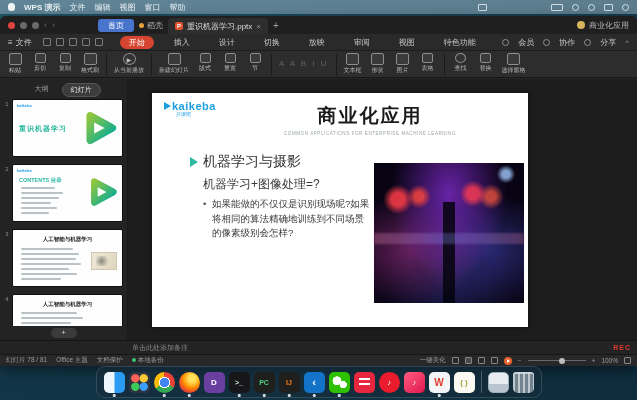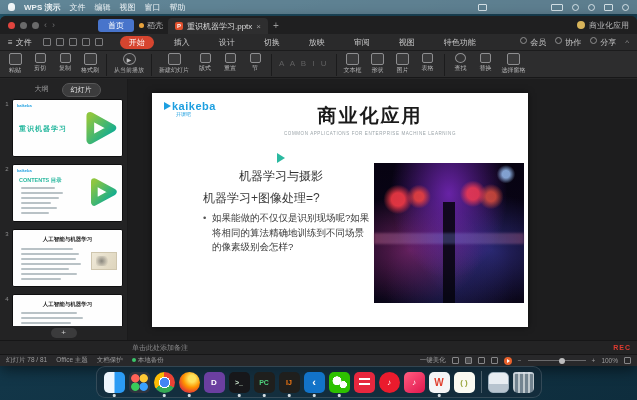--- a/index.html
+++ b/index.html
@@ -35,21 +35,21 @@
 
   
   .ribbonrow{height:17px;display:flex;align-items:center;padding:0 8px;gap:7px;background:#2a2a2b;font-size:8px;color:#c5c5c6;border-bottom:1px solid #1c1c1d;}
   .filebtn{display:flex;align-items:center;gap:3px;color:#cfcfd0;}
   .qicons{display:flex;gap:5px;margin:0 4px;}
   .qi{width:8px;height:8px;border:1px solid #7c7c7e;border-radius:1px;}
   .rtabs{display:flex;gap:11px;margin-left:6px;}
   .rtab{padding:1px 9px;border-radius:8px;}
   .rtab.active{background:#d6452f;color:#fff;}
   .rbright{margin-left:auto;display:flex;align-items:center;gap:9px;}
-  .rb{display:flex;align-items:flex-start;gap:3px;}
+  .rb{display:flex;align-items:center;gap:9px;}
   .rb .ci{width:7px;height:7px;border:1px solid #8f8f90;border-radius:50%;}
   .collapse{color:#8f8f90;font-size:8px;}
 
   
   .toolbar{height:27px;display:flex;align-items:flex-start;padding:2px 6px 0;gap:7px;background:#2d2d2e;border-bottom:1px solid #171718;}
   .titem{display:flex;flex-direction:column;align-items:center;gap:1px;font-size:6px;color:#b7b7b8;min-width:18px;}
   .titem .ib{width:11px;height:10px;border:1px solid #8e8e90;border-radius:2px;background:#3a3a3b;}
   .titem .ib.big{width:13px;height:12px;}
   .titem .ib.ring{border-radius:50%;display:flex;align-items:center;justify-content:center;color:#c0c0c1;font-size:6px;background:#333334;}
   .tsep{width:1px;height:22px;background:#1b1b1c;margin-top:1px;}
@@ -78,21 +78,21 @@
 
   .editor{flex:1;background:#1d1d1e;position:relative;}
   .slide{position:absolute;left:24px;top:14px;width:376px;height:234px;background:#fff;box-shadow:0 0 6px rgba(0,0,0,.6);}
   .logo{position:absolute;left:12px;top:8px;line-height:1;}
   .logo .lg1{font-size:11px;font-weight:bold;color:#1d9fe0;letter-spacing:.5px;}
   .logo .lg1:before{content:"";display:inline-block;width:0;height:0;border-left:7px solid #1d9fe0;border-top:4px solid transparent;border-bottom:4px solid transparent;margin-right:1px;}
   .logo .lg2{font-size:5px;color:#1d9fe0;margin-left:12px;}
   .s-title{position:absolute;top:10px;left:60px;right:0;text-align:center;font-size:19px;font-weight:bold;color:#1a1a1a;letter-spacing:2px;}
   .s-sub{position:absolute;top:38px;left:60px;right:0;text-align:center;font-size:4.5px;color:#9aa3a8;letter-spacing:.6px;}
   .s-col{position:absolute;left:38px;top:60px;width:182px;color:#3a3a3a;}
-  .s-h{display:flex;align-items:center;gap:5px;font-size:12px;color:#333;flex-direction:column;}
+  .s-h{display:flex;align-items:center;gap:5px;font-size:14px;color:#333;}
   .s-h .play{width:0;height:0;border-left:8px solid #2bb9a0;border-top:5px solid transparent;border-bottom:5px solid transparent;}
   .s-l1{font-size:12px;margin:5px 0 4px 13px;color:#3a3a3a;}
   .s-b{font-size:9.5px;line-height:1.55;margin-left:13px;padding-left:9px;position:relative;margin-bottom:4px;color:#3a3a3a;}
   .s-b:before{content:"•";position:absolute;left:0;top:0;color:#555;}
   .photo{position:absolute;left:222px;top:70px;width:150px;height:140px;background:
     radial-gradient(circle at 16% 26%,rgba(255,60,70,.85) 0 4%,transparent 9%),
     radial-gradient(circle at 30% 24%,rgba(255,70,60,.8) 0 3%,transparent 8%),
     radial-gradient(circle at 66% 22%,rgba(255,60,80,.8) 0 4%,transparent 9%),
     radial-gradient(circle at 78% 24%,rgba(255,90,60,.7) 0 3%,transparent 8%),
     radial-gradient(circle at 88% 8%,rgba(160,200,255,.8) 0 2%,transparent 5%),

